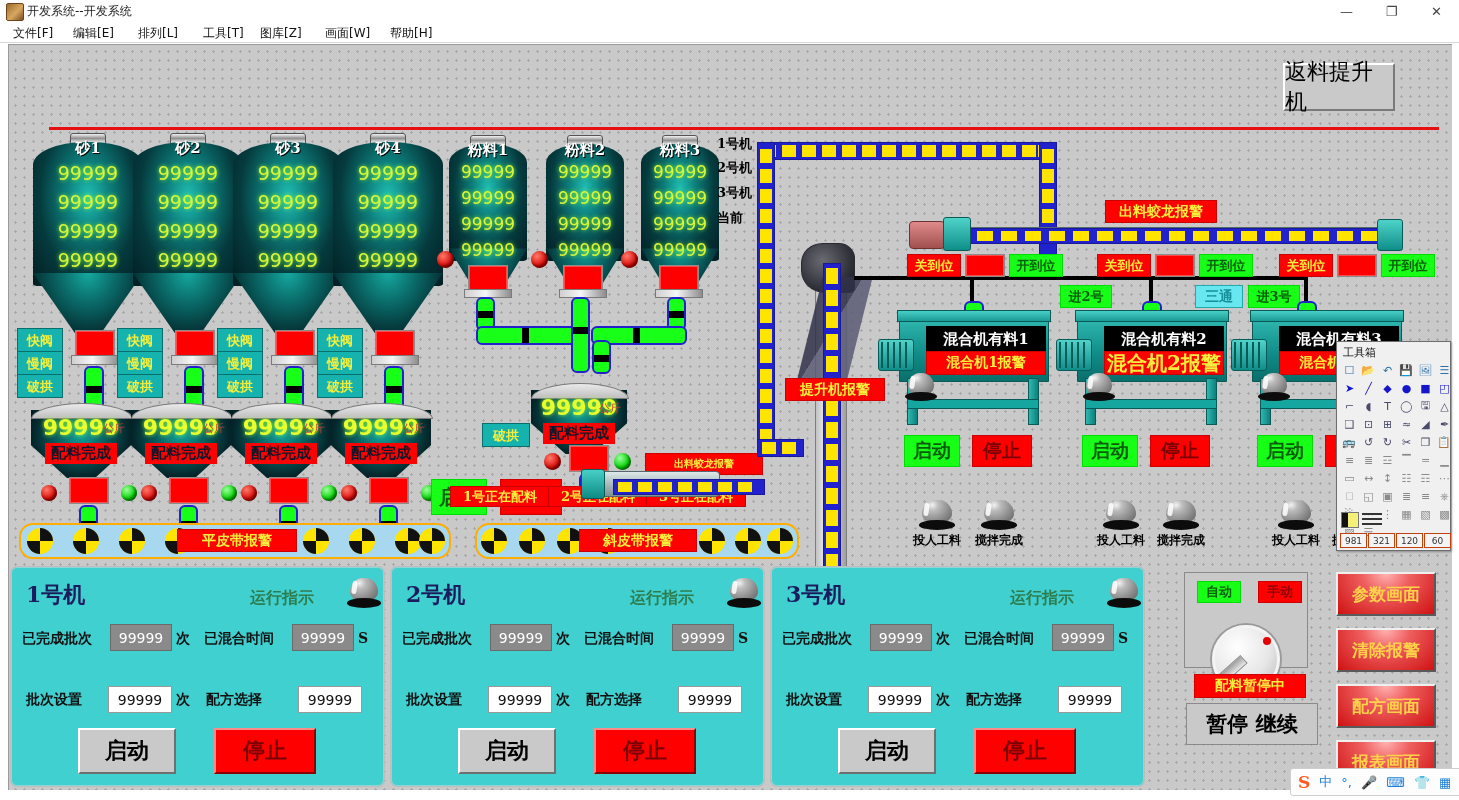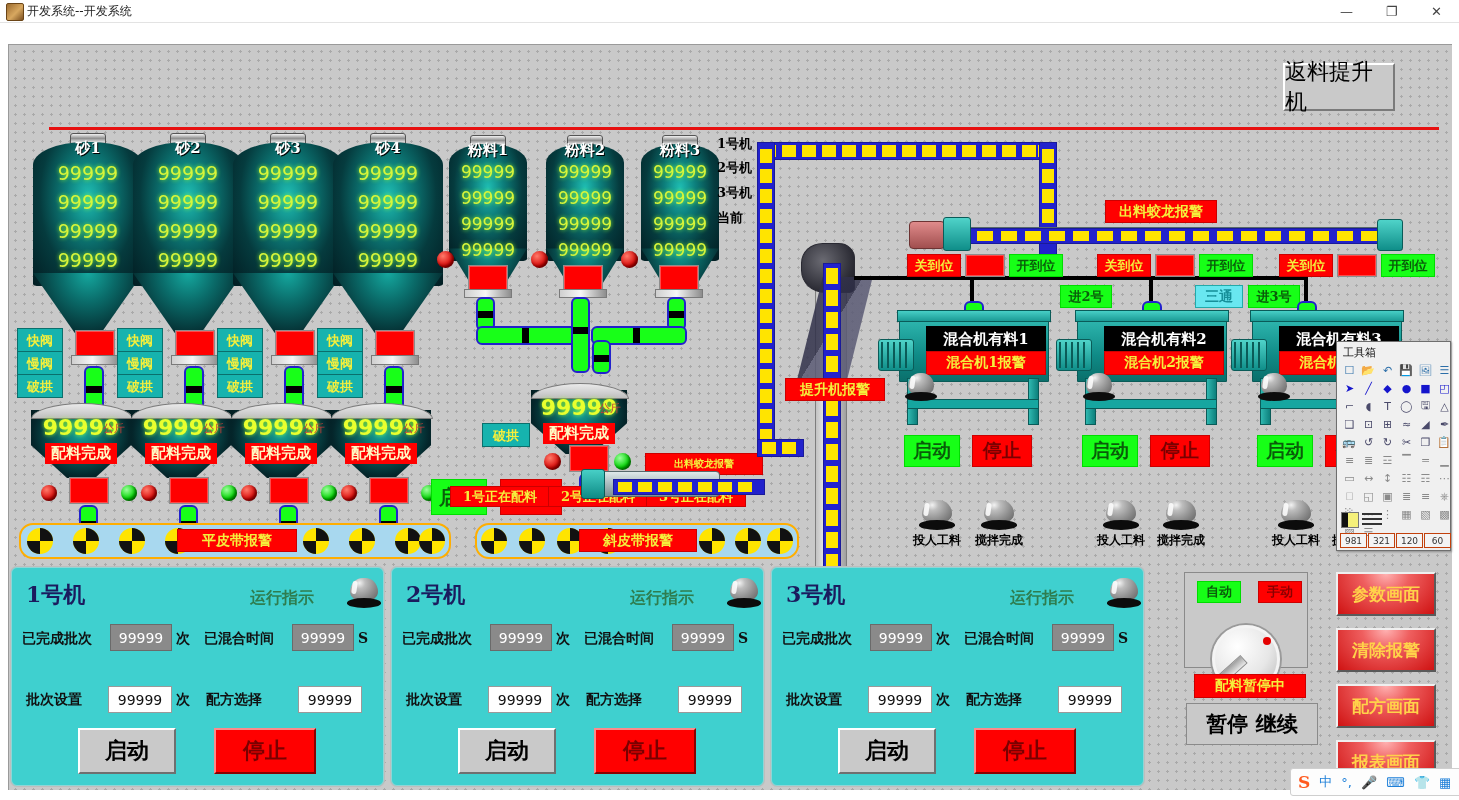--- a/index.html
+++ b/index.html
@@ -57,21 +57,21 @@
 
   
   .hopper{position:absolute;}
   .hopper .top{position:absolute;top:0;left:0;width:100%;height:14px;border-radius:50%/100% 100% 0 0;
     background:linear-gradient(180deg,#eaeaea,#bfbfbf);border:1px solid #7b7b7b;}
   .hopper .bod{position:absolute;top:7px;left:0;width:100%;height:100%;
     background:radial-gradient(ellipse at 50% 35%, #12a79f 0%, #0a6a68 30%, #04262b 68%, #010f13 100%);
     clip-path:polygon(0 0,100% 0,100% 52%,64% 100%,36% 100%,0 52%);}
   .hopper .num{position:absolute;top:12px;left:0;width:100%;text-align:center;color:#e9ff2e;font-size:22px;font-weight:bold;text-shadow:0 0 4px #9cff2e;}
   .hopper .kg{position:absolute;top:18px;right:6px;color:#c23b3b;font-size:11px;}
-  .hopper .done{position:absolute;top:40px;left:50%;transform:translateX(-50%);background:#ff0000;color:#fef9c3;
+  .hopper .done{position:absolute;top:40px;left:50%;transform:translateX(-50%);background:#ff0000;color:#0f172a;
     font-size:15px;font-weight:bold;font-family:"DejaVu Serif","Liberation Serif",serif;padding:1px 6px;white-space:nowrap;}
 
   
   .alarm{background:#ff0000;color:#f5ef3c;font-weight:bold;font-family:"DejaVu Serif","Liberation Serif",serif;
     text-align:center;white-space:nowrap;border:1px solid #cc0000;}
   .alarm.black{background:#000;color:#fff;border-color:#000;}
   .greenbtn{background:#17ff17;color:#0a5c0a;font-weight:bold;font-family:"DejaVu Serif","Liberation Serif",serif;
     text-align:center;white-space:nowrap;border:1px solid #0d0;}
   .redbtn{background:#ff0000;color:#7a0000;font-weight:bold;font-family:"DejaVu Serif","Liberation Serif",serif;
     text-align:center;white-space:nowrap;border:1px solid #c00;}
@@ -160,20 +160,29 @@
   <div class="titlebar">
     <div class="title-icon"></div>
     <div class="title-text">开发系统--开发系统</div>
     <div class="winbtns">
       <div class="winbtn">—</div>
       <div class="winbtn">❐</div>
       <div class="winbtn close">✕</div>
     </div>
   </div>
 
+  <div class="menubar">
+    <div class="menuitem" style="left:8px">文件[F]</div>
+    <div class="menuitem" style="left:68px">编辑[E]</div>
+    <div class="menuitem" style="left:133px">排列[L]</div>
+    <div class="menuitem" style="left:198px">工具[T]</div>
+    <div class="menuitem" style="left:255px">图库[Z]</div>
+    <div class="menuitem" style="left:320px">画面[W]</div>
+    <div class="menuitem" style="left:385px">帮助[H]</div>
+  </div>
 
   <div class="canvas">
 
     <div class="abs clear-alarm ctr" style="left:1274px;top:18px;width:108px;height:44px;">返料提升机</div>
     <div class="abs red-rule" style="left:40px;top:82px;width:1390px;"></div>
 
     <div class="silo" style="left:24px;top:88px;width:110px;height:200px;">
       <div class="cap"></div>
       <div class="body"></div>
       <div class="cone"></div>
@@ -621,21 +630,21 @@
       <div class="shell"></div>
       <div class="lid"></div>
       <div class="legL"></div>
       <div class="legR"></div>
       <div class="cross"></div>
     </div>
     <div class="motor abs" style="left:1047px;top:294px;width:34px;height:30px;">
         <div class="fins"></div>
       </div>
     <div class="alarm black abs ctr" style="left:1095px;top:281px;width:118px;height:24px;font-size:15px;">混合机有料2</div>
-    <div class="alarm abs ctr" style="left:1095px;top:306px;width:118px;height:22px;font-size:14px;">混合机2报警</div>
+    <div class="alarm abs ctr" style="left:1095px;top:306px;width:118px;height:22px;font-size:20px;">混合机2报警</div>
     <div class="lamp abs" style="left:1077px;top:328px;width:26px;height:28px;">
       <div class="bulb"></div>
         <div class="base"></div>
         <div class="cap2"></div>
     </div>
     <div class="greenbtn abs ctr" style="left:1073px;top:390px;width:54px;height:30px;font-size:19px;">启动</div>
     <div class="redbtn abs ctr" style="left:1141px;top:390px;width:58px;height:30px;font-size:19px;">停止</div>
     <div class="lamp abs" style="left:1097px;top:455px;width:30px;height:30px;">
       <div class="bulb"></div>
         <div class="base"></div>

